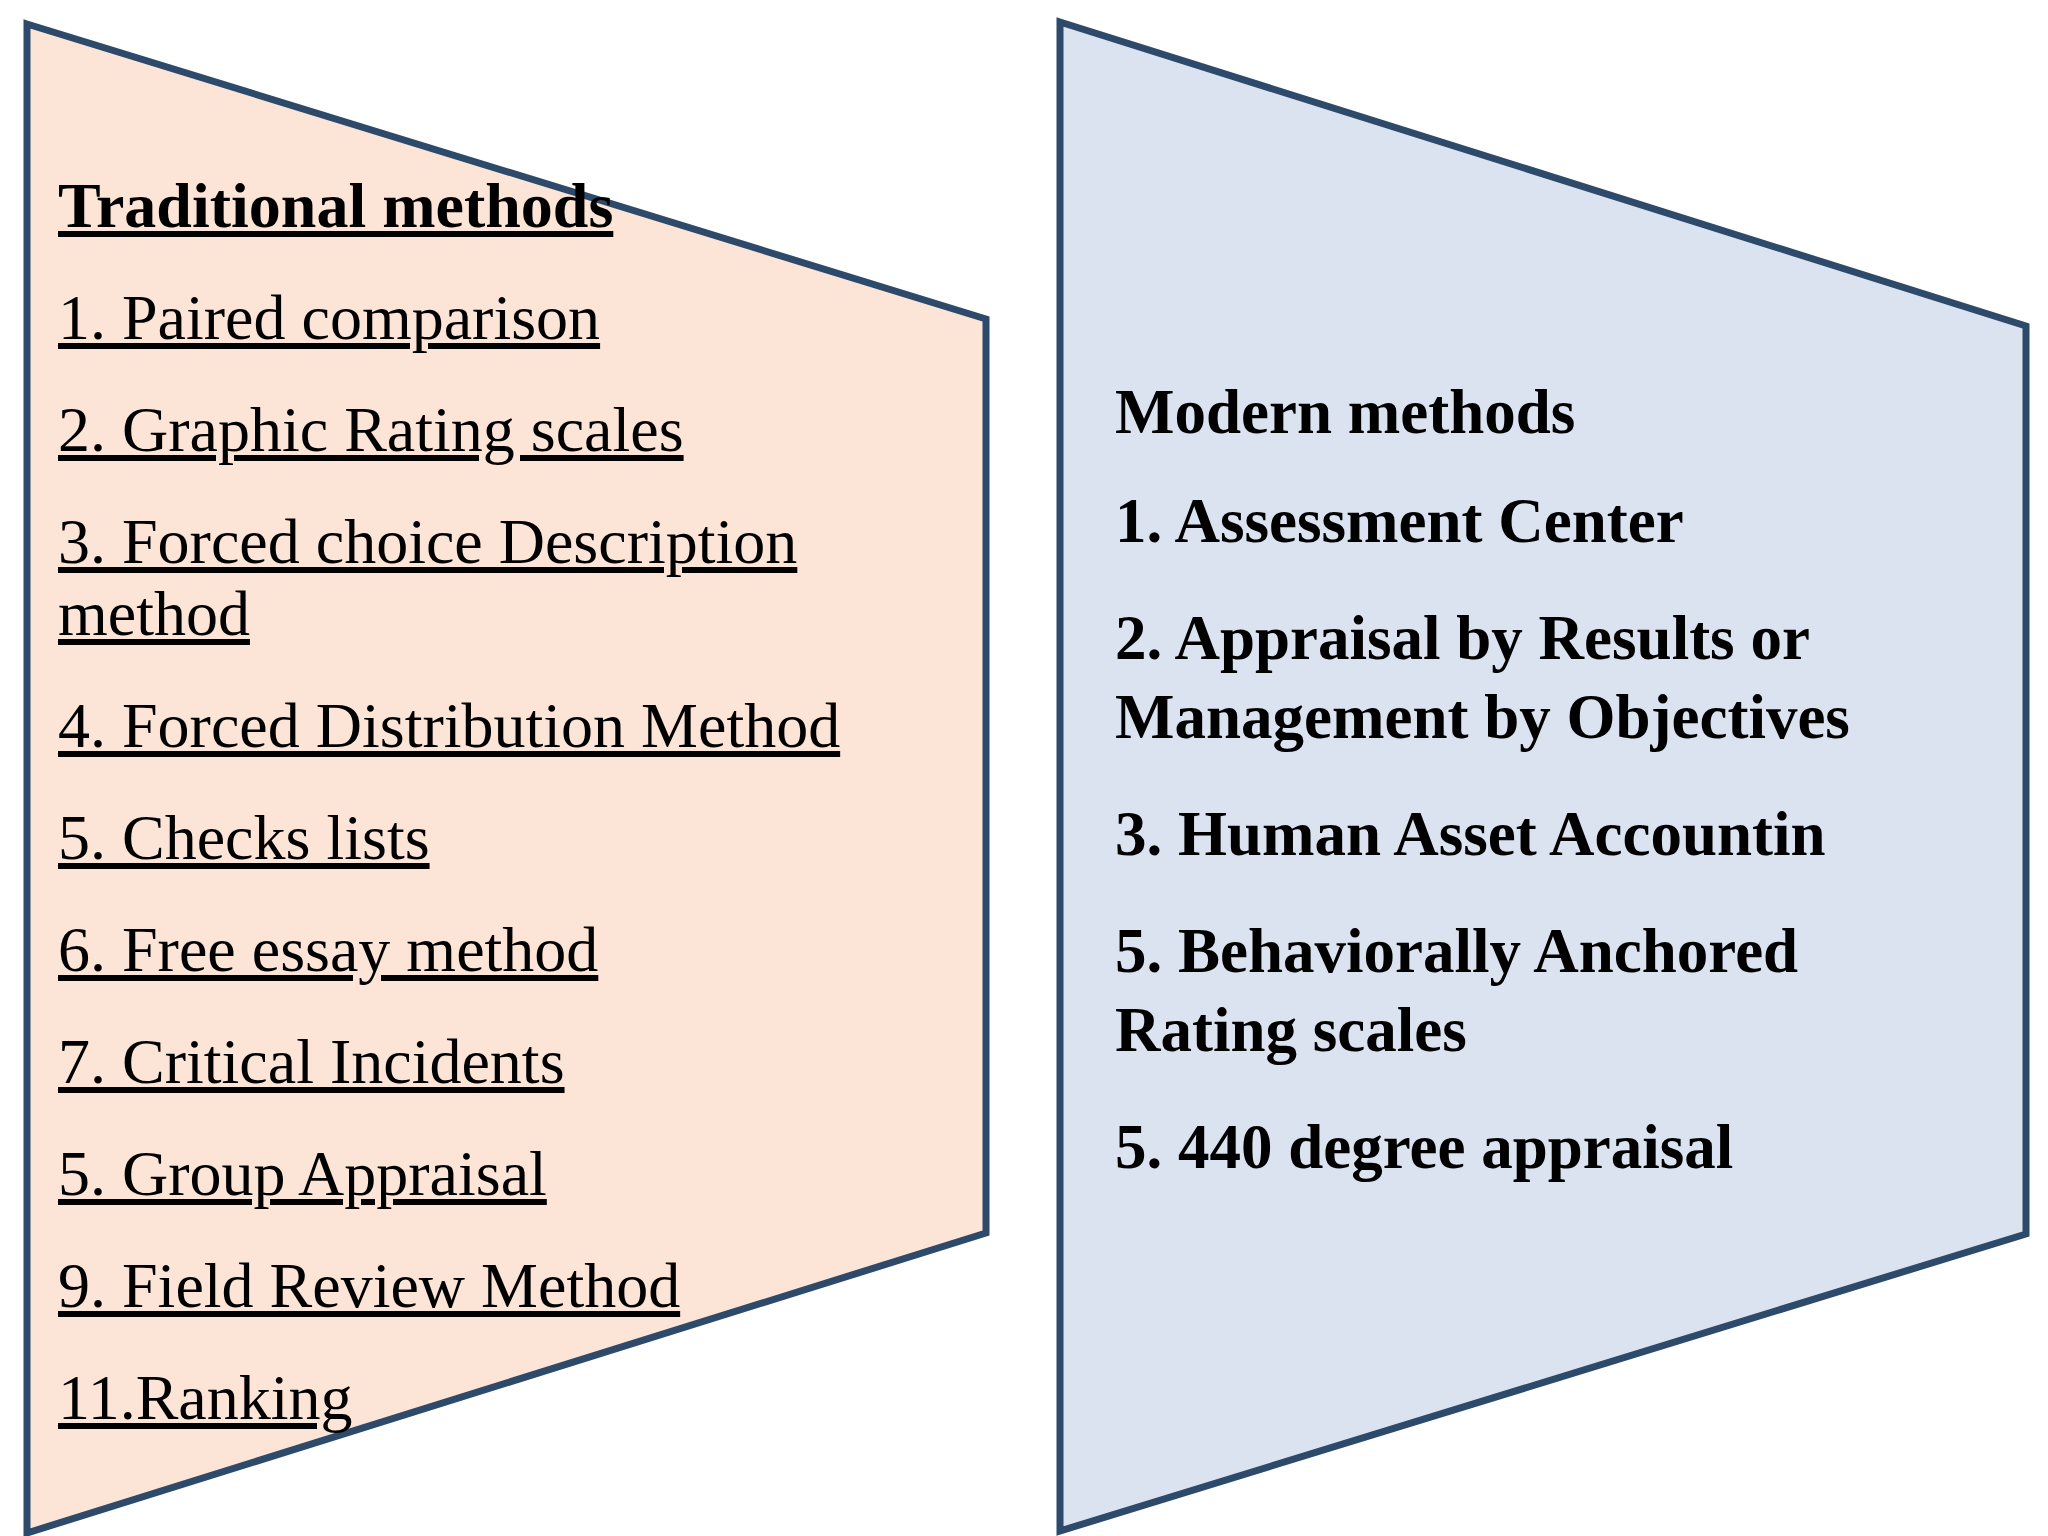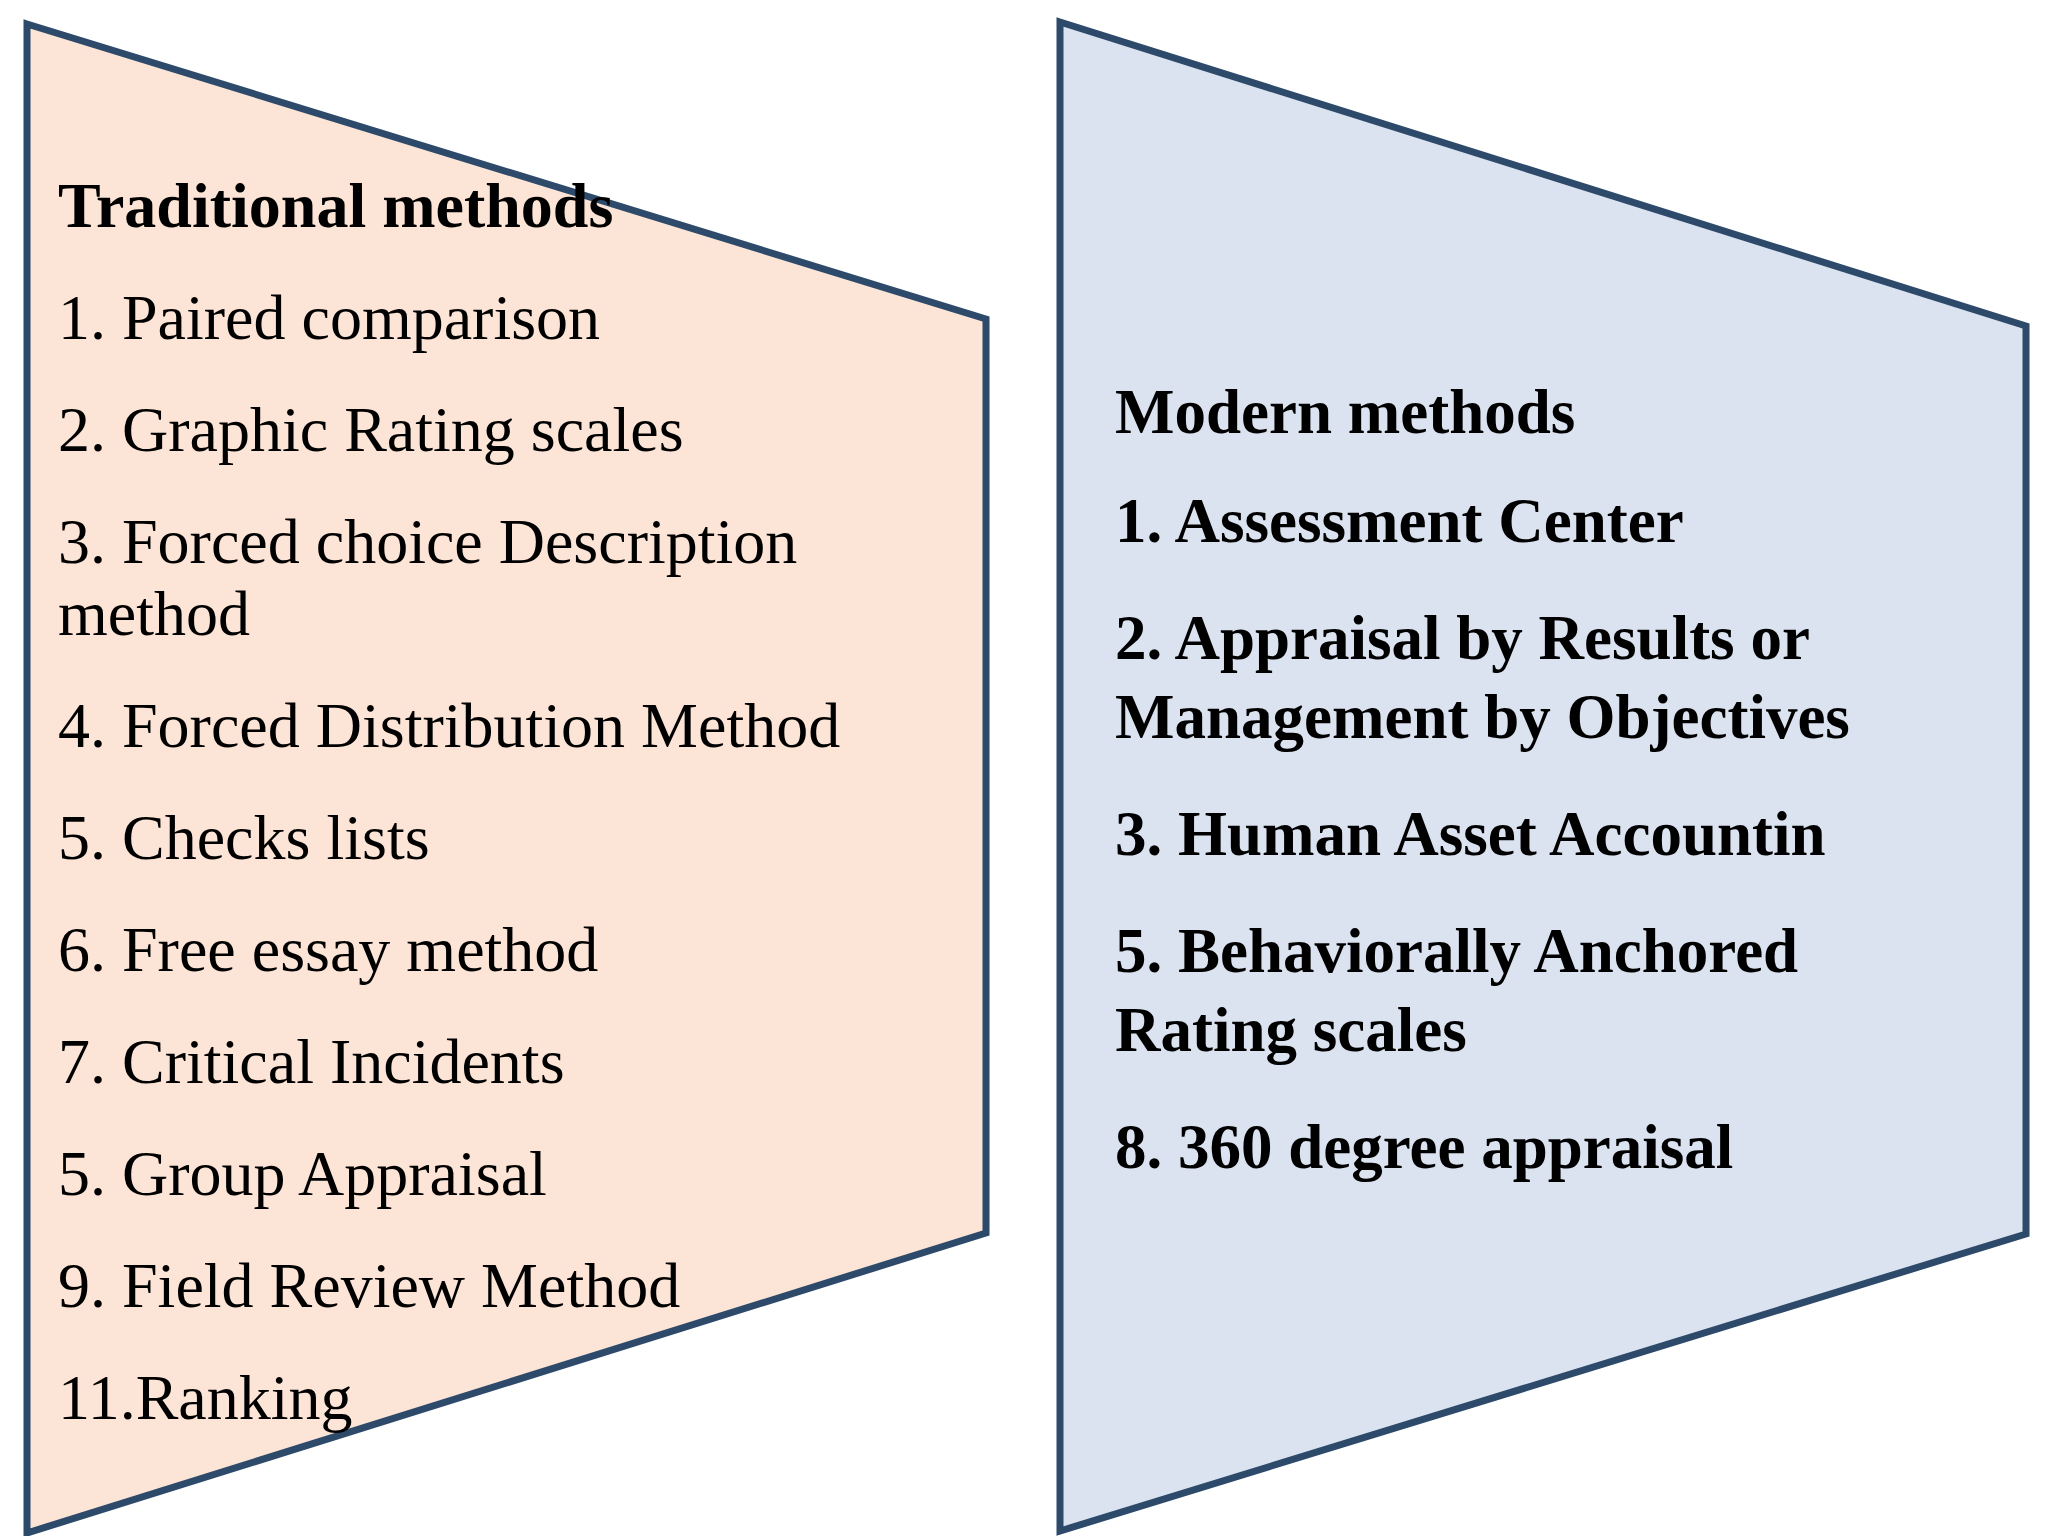--- a/index.html
+++ b/index.html
@@ -8,21 +8,21 @@
     background:var(--background,#ffffff);
     overflow:hidden;position:relative;
     font-family:"Liberation Serif","DejaVu Serif",serif;
     color:var(--text,#000000);
   }
   svg.shapes{position:absolute;left:0;top:0;width:2048px;height:1536px;}
   .shape{stroke:var(--border,#2d4a6b);stroke-width:7;stroke-linejoin:miter;}
   .shape.traditional{fill:var(--traditional_fill,#fce4d6);}
   .shape.modern{fill:var(--modern_fill,#dce3f0);}
   .textblock{position:absolute;}
-  .t-left{left:58px;top:170px;width:935px;font-size:64px;line-height:72px;}
+  .t-left{left:58px;top:170px;width:935px;font-size:64px;line-height:72px;text-decoration:underline;}
   .t-left .title{font-weight:bold;margin-bottom:24px;}
   .t-left .li{margin-bottom:26px;margin-top:40px;}
   .t-right{left:1115px;top:372px;width:880px;font-size:63px;line-height:80px;}
   .t-right .title{font-weight:bold;margin-bottom:30px;}
   .t-right .li{line-height:79px;margin-bottom:38px;font-weight:bold;}
 </style>
 </head>
 <body>
 
 <div>
@@ -48,17 +48,17 @@
       </div>
   </div>
 
   <div class="textblock t-right">
     <div class="title">Modern methods</div>
     <div>
         <div class="li">1. Assessment Center</div>
         <div class="li">2. Appraisal by Results or Management by Objectives</div>
         <div class="li">3. Human Asset Accountin</div>
         <div class="li">5. Behaviorally Anchored Rating scales</div>
-        <div class="li">8. 360 degree appraisal</div>
+        <div class="li">5. 440 degree appraisal</div>
       </div>
   </div>
 
 </div>
 
 </body></html>

